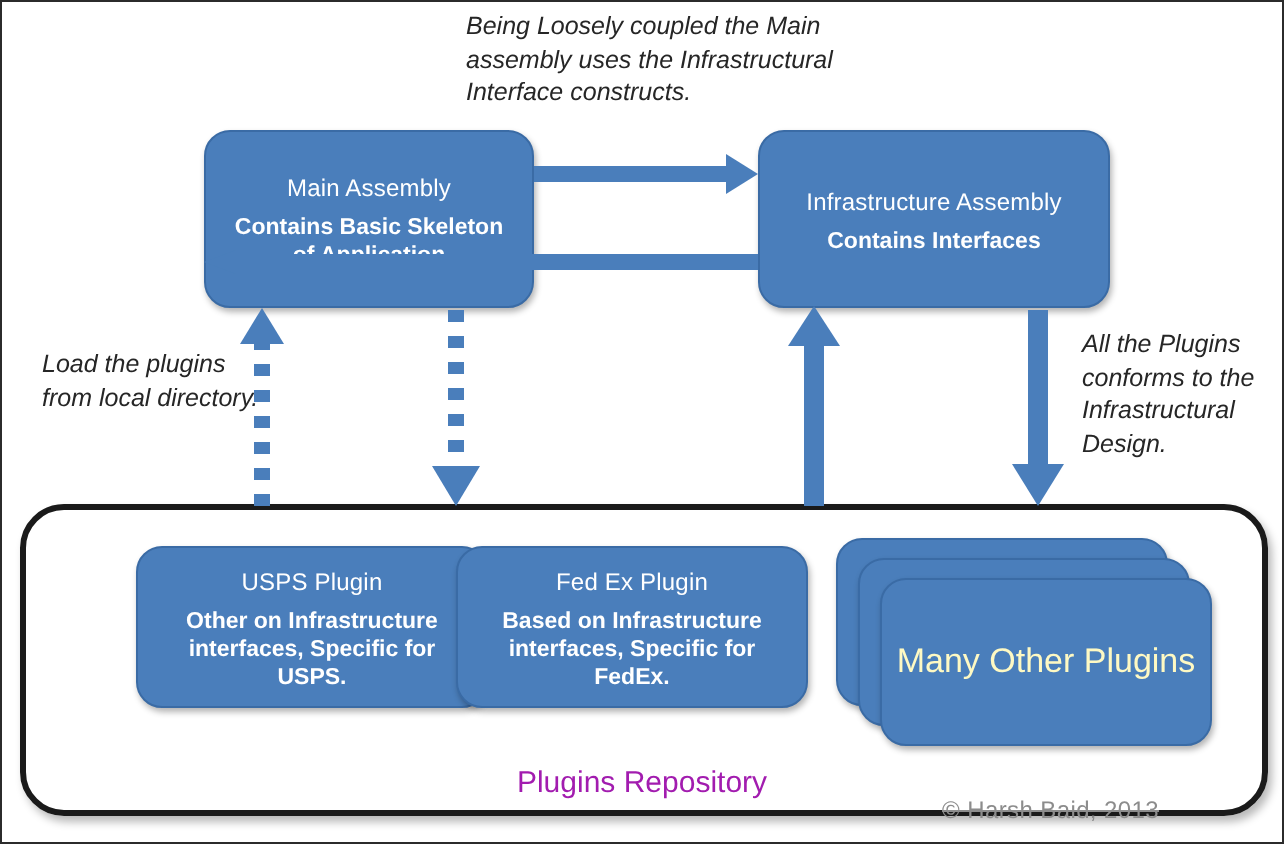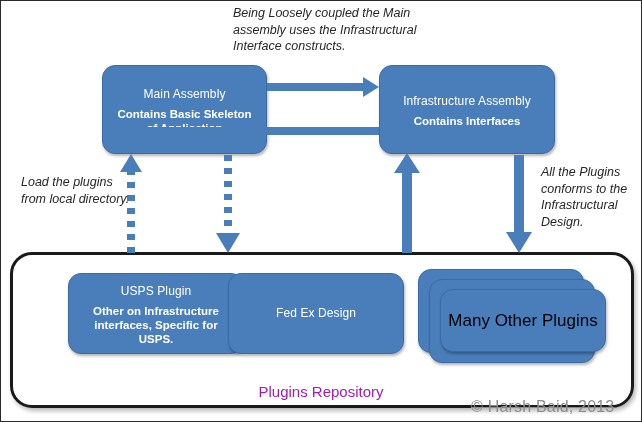--- a/index.html
+++ b/index.html
@@ -72,23 +72,23 @@
     position: absolute;
     background: #4A7EBB;
     border: 1px solid #3A6BA5;
     border-radius: 13px;
     box-sizing: border-box;
     box-shadow: 1px 2px 3px rgba(0,0,0,0.30);
   }
   #stack-back  { left: 417px; top: 268px; width: 166px; height: 84px; }
   #stack-mid   { left: 428px; top: 278px; width: 166px; height: 84px; }
   #stack-front {
-    left: 439px; top: 288px; width: 166px; height: 63px;
+    left: 439px; top: 288px; width: 166px; height: 84px;
     display: flex; align-items: center; justify-content: center;
-    text-align: center; color: #000000;
+    text-align: center; color: #fef9c3;
   }
   #stack-front .title { font-size: 17px; line-height: 22px; }
 
   
   #repo {
     position: absolute;
     left: 9px;
     top: 251px;
     width: 624px;
     height: 156px;
@@ -113,21 +113,21 @@
     left: 0; top: 0;
     width: 642px; height: 422px;
     pointer-events: none;
   }
 
   
   #watermark {
     position: absolute;
     left: 470px;
     top: 397px;
-    font-size: 16px;
+    font-size: 12px;
     color: #8c8c8c;
     letter-spacing: 0.2px;
   }
   #watermark .strike {
     text-decoration: line-through;
     text-decoration-color: #8c8c8c;
   }
 </style>
 </head>
 <body>
@@ -153,21 +153,22 @@
     <div class="title">Infrastructure Assembly</div>
     <div class="sub">Contains Interfaces</div>
   </div>
 
   <div class="bluebox" id="box-usps">
     <div class="title">USPS Plugin</div>
     <div class="sub">Other on Infrastructure interfaces, Specific for USPS.</div>
   </div>
 
   <div class="bluebox" id="box-fedex">
-    <div class="title">Fed Ex Design</div>
+    <div class="title">Fed Ex Plugin</div>
+    <div class="sub">Based on Infrastructure interfaces, Specific for FedEx.</div>
   </div>
 
   <div class="stackcard" id="stack-back"></div>
   <div class="stackcard" id="stack-mid"></div>
   <div class="stackcard" id="stack-front">
     <div class="title">Many Other Plugins</div>
   </div>
 
   <svg id="arrows" viewBox="0 0 642 422">
 

